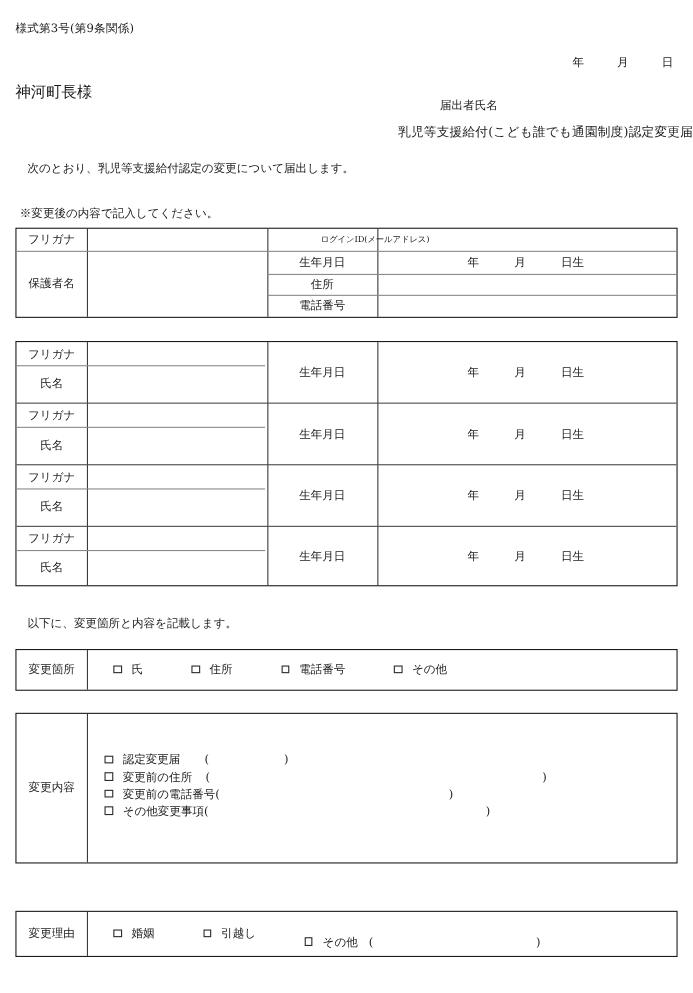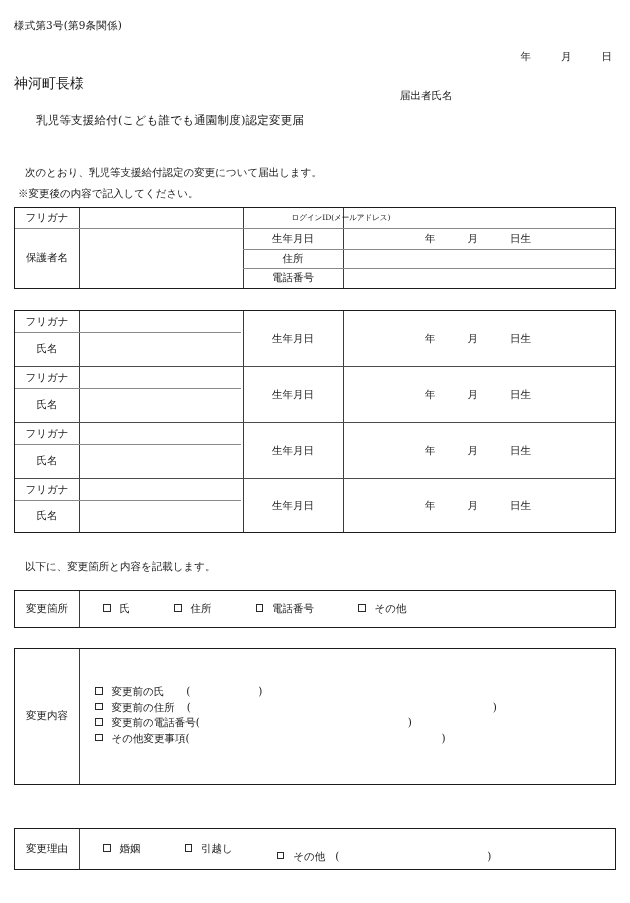--- a/index.html
+++ b/index.html
@@ -57,31 +57,31 @@
     left: 400px;
     top: 89px;
     font-size: 10.5px;
     white-space: nowrap;
   }
   .doc-title {
     position: absolute;
     left: 0;
     top: 113px;
     width: 630px;
-    text-align: left;
+    text-align: right;
     font-size: 11.5px;
     letter-spacing: 0.2px;
     white-space: nowrap;
-    padding-left: 36px;
+    padding-left: 8px;
     box-sizing: border-box;
   }
   .lead-1 {
     position: absolute;
     left: 25px;
-    top: 166px;
+    top: 146px;
     font-size: 10.5px;
     white-space: nowrap;
   }
   .lead-2 {
     position: absolute;
     left: 18px;
     top: 187px;
     font-size: 10.5px;
     white-space: nowrap;
   }
@@ -313,21 +313,21 @@
       </span>
     </div>
   </div>
 
   <div class="frame" style="left:14px; top:648px; width:602px; height:137px;">
     <div class="vline" style="left:64px;"></div>
     <div class="cell" style="left:0; top:0; width:64px; height:134px;">変更内容</div>
 
     <div class="content-list">
       <div class="row">
-        <span class="cbox"></span><span class="lbl">変更前の氏</span><span class="paren-open" style="margin-left:22px;">(</span><span class="paren-close" style="margin-left:68px;">)</span>
+        <span class="cbox"></span><span class="lbl">認定変更届</span><span class="paren-open" style="margin-left:22px;">(</span><span class="paren-close" style="margin-left:68px;">)</span>
       </div>
       <div class="row">
         <span class="cbox"></span><span class="lbl">変更前の住所</span><span class="paren-open" style="margin-left:12px;">(</span><span class="paren-close" style="margin-left:302px;">)</span>
       </div>
       <div class="row">
         <span class="cbox"></span><span class="lbl">変更前の電話番号</span><span class="paren-open">(</span><span class="paren-close" style="margin-left:208px;">)</span>
       </div>
       <div class="row">
         <span class="cbox"></span><span class="lbl">その他変更事項</span><span class="paren-open">(</span><span class="paren-close" style="margin-left:252px;">)</span>
       </div>

